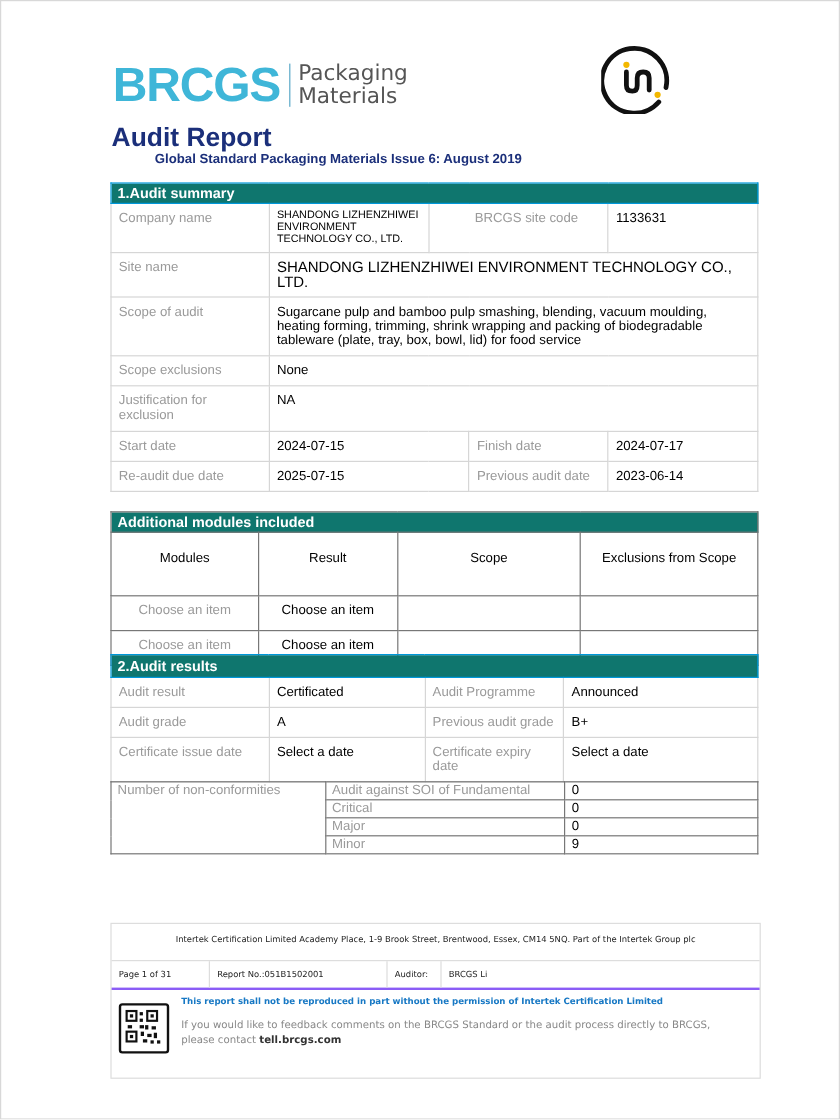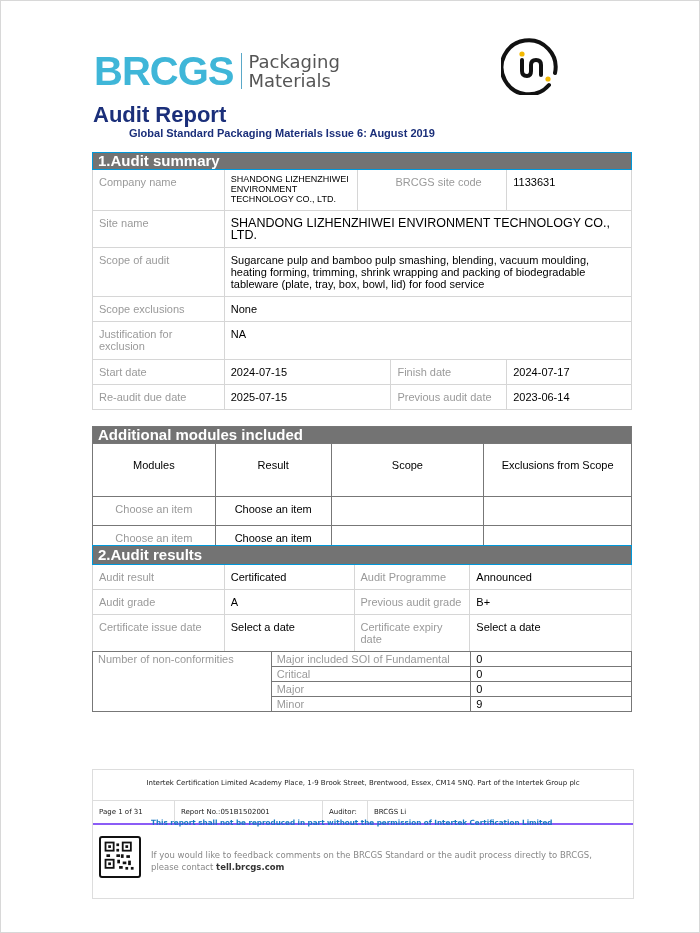--- a/index.html
+++ b/index.html
@@ -7,34 +7,34 @@
   .page{position:absolute;left:0;top:0;width:698px;height:931px;border:1px solid #d8d8d8;}
   .logo{position:absolute;left:93px;top:50px;display:flex;align-items:center;}
   .brcgs{font-family:"Liberation Sans",sans-serif;font-weight:bold;font-size:40px;letter-spacing:-1px;color:#3fb6d8;line-height:40px;}
   .logo-sep{width:1px;height:36px;background:#5aa8c8;margin:0 6px 0 8px;}
   .logo-sub{font-size:18px;line-height:19px;color:#555;font-family:"DejaVu Sans",sans-serif;}
   .intertek{position:absolute;left:500px;top:32px;width:62px;height:62px;}
   .title{position:absolute;left:92px;top:102px;font-size:22px;font-weight:bold;color:#1b2f7a;line-height:24px;}
   .subtitle{position:absolute;left:92px;top:126px;font-size:11px;font-weight:bold;color:#1b2f7a;margin-left:36px;}
   table{border-collapse:collapse;position:absolute;left:91px;width:540px;font-size:11px;}
   td,th{border:1px solid #d6d6d6;vertical-align:top;padding:6px 6px;line-height:12px;}
-  .sec-head{background:#737373;color:#fff;font-weight:bold;font-size:15px;padding:2px 5px;border:1px solid #0098da;}
+  .sec-head{background:#0f766e;color:#fff;font-weight:bold;font-size:12px;padding:2px 5px;border:1px solid #0098da;}
   .lbl{color:#9a9a9a;}
   .val{color:#000;}
   .dark td,.dark th{border-color:#777;}
   .mods th{font-weight:normal;text-align:center;height:22px;padding:15px 4px;}
   .mods td{height:16px;text-align:center;}
   .nc td{padding:1px 5px;line-height:12px;}
   .footer{position:absolute;left:91px;top:768px;width:540px;height:128px;border:1px solid #ddd;font-family:"DejaVu Sans",sans-serif;}
   .f-addr{height:30px;border-bottom:1px solid #ddd;font-size:7px;text-align:center;line-height:26px;color:#222;}
   .f-row{display:flex;height:22px;border-bottom:2px solid #8b5cf6;font-size:7px;color:#222;}
   .f-row div{border-right:1px solid #ddd;padding:7px 6px 0;box-sizing:border-box;}
   .f-row div:last-child{border-right:none;}
   .qr{position:absolute;left:6px;top:66px;width:42px;height:42px;border:2px solid #111;border-radius:3px;box-sizing:border-box;}
-  .f-warn{position:absolute;left:58px;top:48px;font-size:7.2px;font-weight:bold;color:#1778c4;}
+  .f-warn{position:absolute;left:58px;top:60px;font-size:7.2px;font-weight:bold;color:#1778c4;}
   .f-note{position:absolute;left:58px;top:79px;width:470px;font-size:8.5px;color:#888;line-height:12px;}
   .f-note b{color:#333;font-weight:bold;}
 </style>
 </head>
 <body>
 
 <div class="page">
 
   <div class="logo">
     <span class="brcgs">BRCGS</span>
@@ -170,21 +170,21 @@
 
   <table class="nc dark" style="top:650px;padding-left:20px;">
     <colgroup>
         <col style="width:179px">
         <col style="width:200px">
         <col style="width:161px">
       </colgroup>
     <tbody>
         <tr>
       <td rowspan="4" class="lbl" style="border-right-color:#777;">Number of non-conformities</td>
-      <td class="lbl">Major included SOI of Fundamental</td>
+      <td class="lbl">Audit against SOI of Fundamental</td>
       <td class="val">0</td>
     </tr>
     <tr>
       <td class="lbl">Critical</td>
       <td class="val">0</td>
     </tr>
     <tr>
       <td class="lbl">Major</td>
       <td class="val">0</td>
     </tr>

